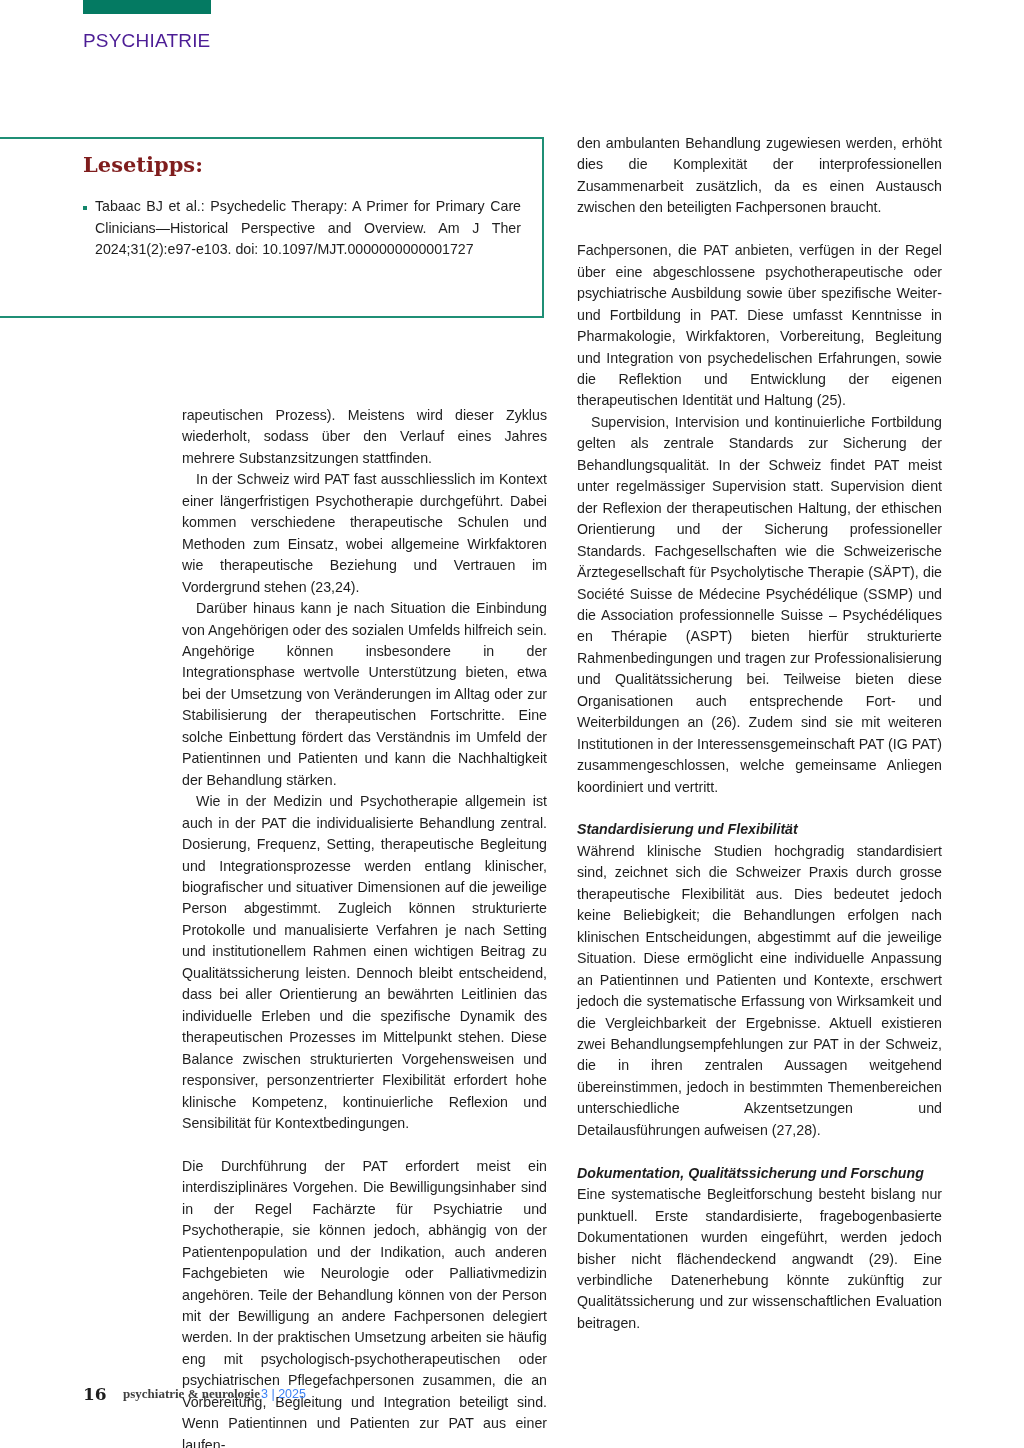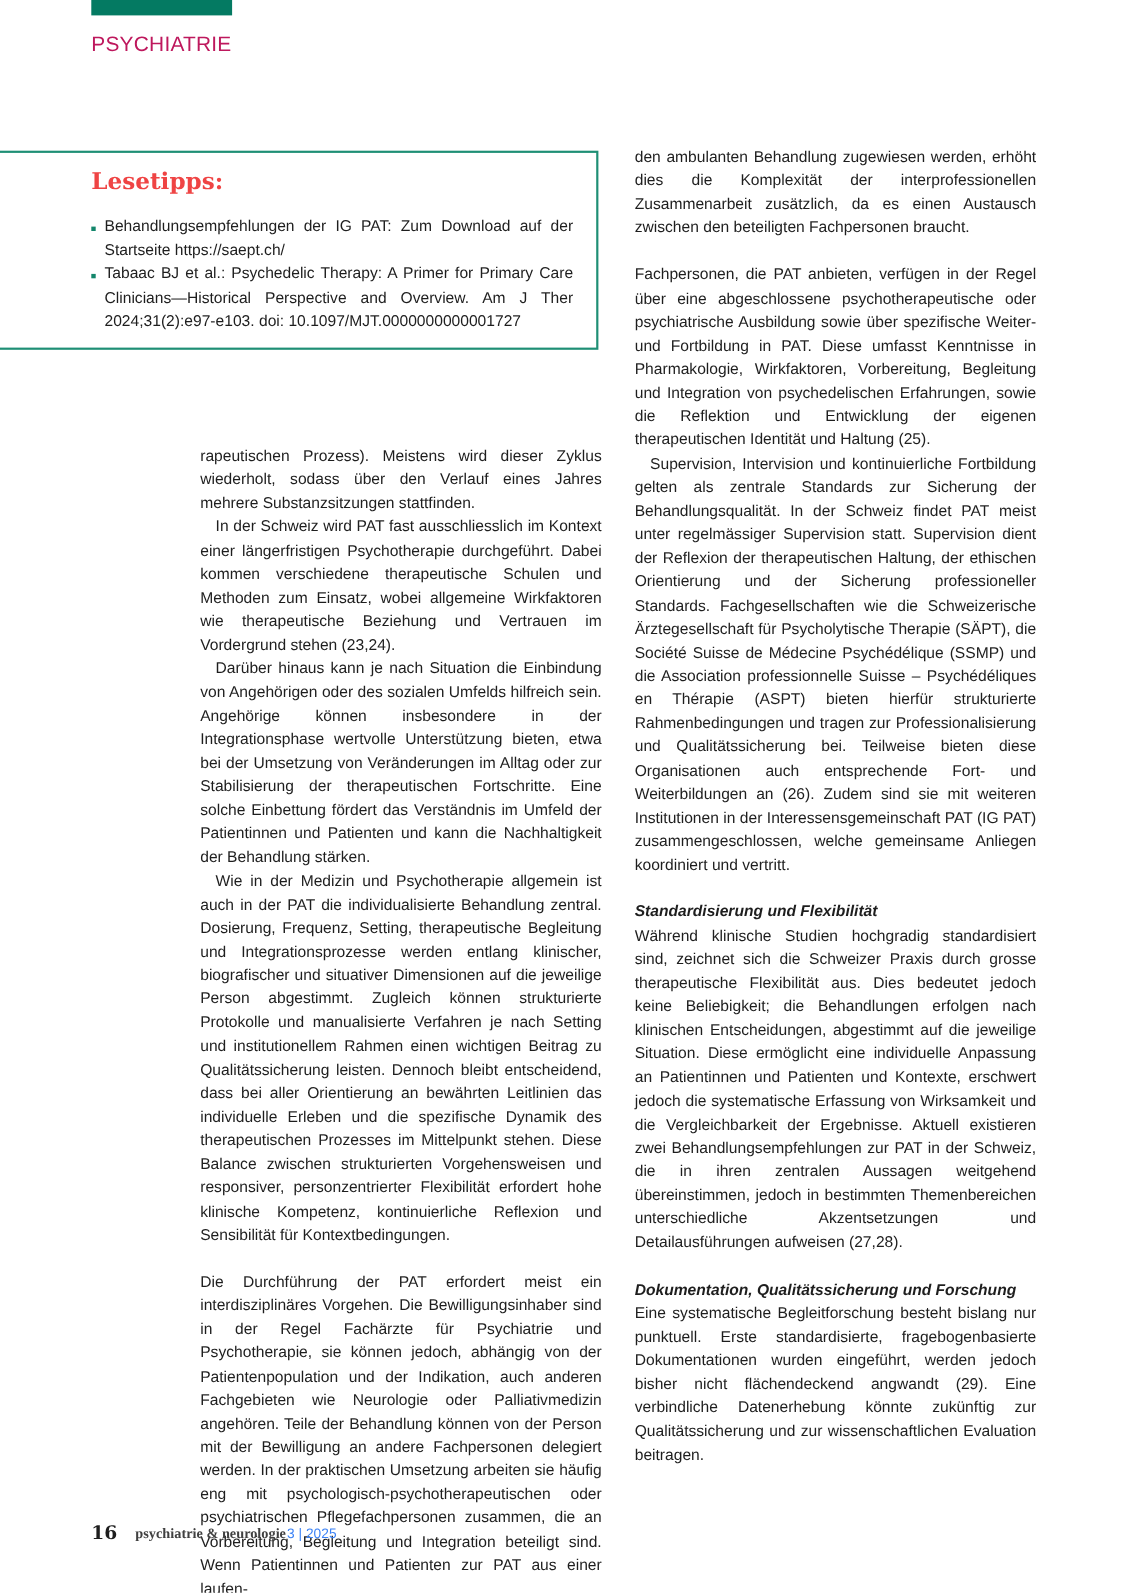--- a/index.html
+++ b/index.html
@@ -1,24 +1,24 @@
 <!DOCTYPE html>
 <html><head>
 <meta charset="utf-8">
 <style>
   html, body { margin: 0; padding: 0; background: #ffffff; }
   body { width: 1024px; height: 1448px; position: relative; overflow: hidden;
          font-family: "Liberation Sans", "DejaVu Sans", sans-serif; color: #1e1e1e; }
   .top-bar { position: absolute; left: 83px; top: 0; width: 128px; height: 14px; background: #047a62; }
   .section-label { position: absolute; left: 83px; top: 30px; font-size: 19px; letter-spacing: 0.2px;
-                   color: #be185d; font-family: "Liberation Sans", sans-serif; font-weight: normal; }
+                   color: #4c1d95; font-family: "Liberation Sans", sans-serif; font-weight: normal; }
   .tip-box { position: absolute; left: -2px; top: 137px; width: 546px; height: 181px;
              border: 2px solid #1f8f75; box-sizing: border-box; background: #fff; }
   .tip-title { position: absolute; left: 83px; top: 152px; font-family: "DejaVu Serif", "Liberation Serif", serif;
-               font-weight: bold; font-size: 21px; color: #ef4444; }
+               font-weight: bold; font-size: 21px; color: #7f1d1d; }
   .tip-list { position: absolute; left: 83px; top: 196px; width: 438px; margin: 0; padding: 0; list-style: none; }
   .tip-list li { position: relative; padding-left: 12px; font-size: 14.2px; line-height: 21.5px;
                  text-align: justify; color: #1e1e1e; }
   .tip-list li::before { content: ""; position: absolute; left: 0; top: 10px; width: 4px; height: 4px;
                          background: #13866b; }
   .col { position: absolute; width: 365px; font-size: 14.2px; line-height: 21.45px; text-align: justify;
          color: #1e1e1e; }
   .col-left { left: 182px; top: 369px; margin-top: 36px; }
   .col-right { left: 577px; top: 133px; }
   .col p { margin: 0; }
@@ -33,21 +33,20 @@
 </style>
 </head>
 <body>
 
 <div class="top-bar"></div>
 <div class="section-label">PSYCHIATRIE</div>
 
 <div class="tip-box"></div>
 <div class="tip-title">Lesetipps:</div>
 <ul class="tip-list">
-  <li>Behandlungsempfehlungen der IG PAT: Zum Download auf der Startseite https://saept.ch/</li>
   <li>Tabaac BJ et al.: Psychedelic Therapy: A Primer for Primary Care Clinicians—Historical Perspective and Overview. Am J Ther 2024;31(2):e97-e103. doi: 10.1097/MJT.0000000000001727</li>
 </ul>
 
 <div class="col col-left">
   <p>rapeutischen Prozess). Meistens wird dieser Zyklus wiederholt, sodass über den Verlauf eines Jahres mehrere Substanzsitzungen stattfinden.</p>
   <p class="indent">In der Schweiz wird PAT fast ausschliesslich im Kontext einer längerfristigen Psychotherapie durchgeführt. Dabei kommen verschiedene therapeutische Schulen und Methoden zum Einsatz, wobei allgemeine Wirkfaktoren wie therapeutische Beziehung und Vertrauen im Vordergrund stehen (23,24).</p>
   <p class="indent">Darüber hinaus kann je nach Situation die Einbindung von Angehörigen oder des sozialen Umfelds hilfreich sein. Angehörige können insbesondere in der Integrationsphase wertvolle Unterstützung bieten, etwa bei der Umsetzung von Veränderungen im Alltag oder zur Stabilisierung der therapeutischen Fortschritte. Eine solche Einbettung fördert das Verständnis im Umfeld der Patientinnen und Patienten und kann die Nachhaltigkeit der Behandlung stärken.</p>
   <p class="indent">Wie in der Medizin und Psychotherapie allgemein ist auch in der PAT die individualisierte Behandlung zentral. Dosierung, Frequenz, Setting, therapeutische Begleitung und Integrationsprozesse werden entlang klinischer, biografischer und situativer Dimensionen auf die jeweilige Person abgestimmt. Zugleich können strukturierte Protokolle und manualisierte Verfahren je nach Setting und institutionellem Rahmen einen wichtigen Beitrag zu Qualitätssicherung leisten. Dennoch bleibt entscheidend, dass bei aller Orientierung an bewährten Leitlinien das individuelle Erleben und die spezifische Dynamik des therapeutischen Prozesses im Mittelpunkt stehen. Diese Balance zwischen strukturierten Vorgehensweisen und responsiver, personzentrierter Flexibilität erfordert hohe klinische Kompetenz, kontinuierliche Reflexion und Sensibilität für Kontextbedingungen.</p>
   <div class="gap"></div>
   <p>Die Durchführung der PAT erfordert meist ein interdisziplinäres Vorgehen. Die Bewilligungsinhaber sind in der Regel Fachärzte für Psychiatrie und Psychotherapie, sie können jedoch, abhängig von der Patientenpopulation und der Indikation, auch anderen Fachgebieten wie Neurologie oder Palliativmedizin angehören. Teile der Behandlung können von der Person mit der Bewilligung an andere Fachpersonen delegiert werden. In der praktischen Umsetzung arbeiten sie häufig eng mit psychologisch-psychotherapeutischen oder psychiatrischen Pflegefachpersonen zusammen, die an Vorbereitung, Begleitung und Integration beteiligt sind. Wenn Patientinnen und Patienten zur PAT aus einer laufen-</p>

